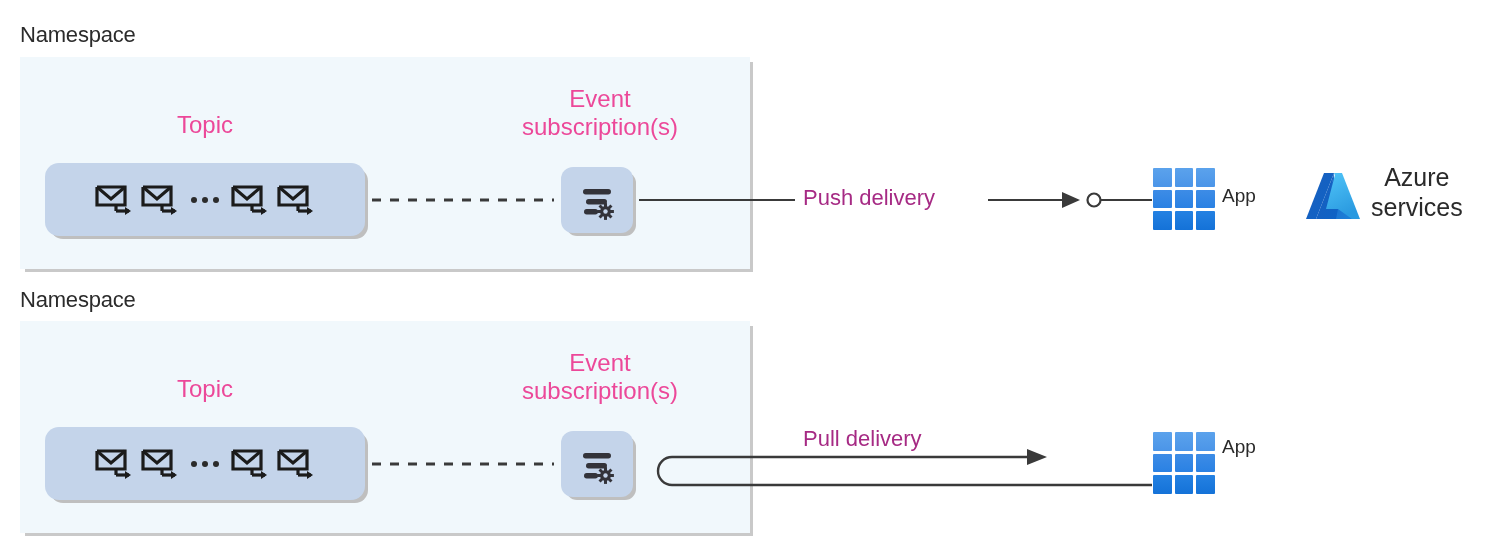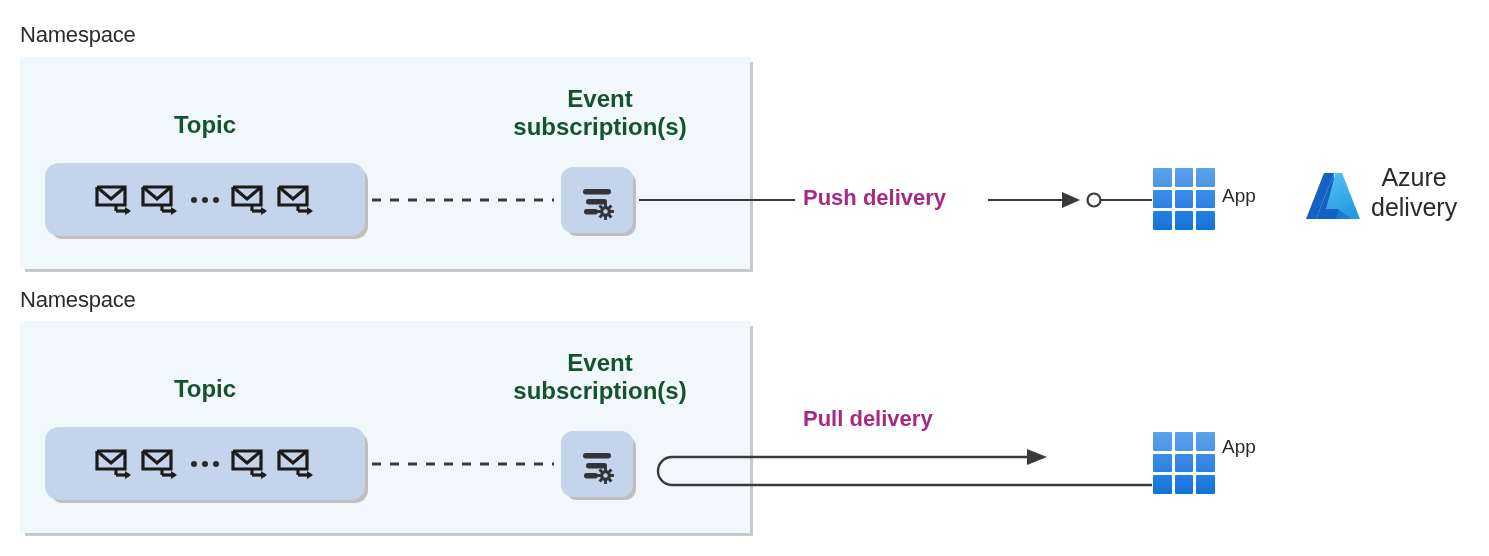--- a/index.html
+++ b/index.html
@@ -28,22 +28,22 @@
     white-space: nowrap;
   }
   .ns-box {
     position: absolute;
     background: #f1f8fc;
     box-shadow: 4px 4px 0 -1px #c9c9c9;
   }
   .lbl {
     position: absolute;
     font-size: 24px;
-    font-weight: 700;
-    color: #14532d;
+    font-weight: 400;
+    color: #ec4899;
     text-align: center;
     line-height: 1.17;
     white-space: nowrap;
   }
   .topic-box {
     position: absolute;
     background: #c4d4ea;
     border-radius: 14px;
     box-shadow: 4px 4px 0 -1px #bfbfbf;
     display: flex;
@@ -69,21 +69,21 @@
   .ellipsis-dots i {
     display: block;
     width: 6px;
     height: 6px;
     border-radius: 50%;
     background: #2b2b2b;
   }
   .delivery-label {
     position: absolute;
     font-size: 22px;
-    font-weight: bold;
+    font-weight: normal;
     color: #a62a84;
     white-space: nowrap;
   }
   .svg-layer {
     position: absolute;
     inset: 0;
     width: 1489px;
     height: 556px;
     pointer-events: none;
   }
@@ -216,21 +216,21 @@
       </defs>
       <path d="M30 6 L12 52 L2 52 L20 6 Z" fill="url(#azg1)"></path>
       <path d="M30 6 L48 52 L56 52 L38 6 Z" fill="url(#azg2)"></path>
       <path d="M30 6 L20 52 L52 52 L48 42 L31 42 Z" fill="url(#azg3)"></path>
       <path d="M30 6 L12 52 L32 52 L34 42 L24 42 Z" fill="url(#azg1)"></path>
       <path d="M31 8 L22 42 L34 42 L48 52 L54 52 L36 8 Z" fill="url(#azg2)"></path>
     </svg>
   </div>
   <div class="azure-label" style="left:1371px; top:163px;">
     <div>Azure</div>
-    <div>delivery</div>
+    <div>services</div>
   </div>
 
   <div class="ns-title" style="left:20px; top:287px;">Namespace</div>
 
   <div class="ns-box" style="left:20px; top:321px; width:730px; height:212px;"></div>
 
   <div class="lbl" style="left:115px; top:375px; width:180px;">Topic</div>
 
   <div class="lbl" style="left:505px; top:349px; width:190px;">
     <div>Event</div>
@@ -286,21 +286,21 @@
         <circle cx="0" cy="0" r="5.4"></circle>
         <rect x="-1.5" y="-8.4" width="3" height="16.8"></rect>
         <rect x="-8.4" y="-1.5" width="16.8" height="3"></rect>
         <rect x="-1.5" y="-8.4" width="3" height="16.8" transform="rotate(45)"></rect>
         <rect x="-8.4" y="-1.5" width="16.8" height="3" transform="rotate(45)"></rect>
       </g>
       <circle cx="30.5" cy="33.5" r="2.2" fill="#c4d4ea"></circle>
     </svg>
   </div>
 
-  <div class="delivery-label" style="left:803px; top:406px;">Pull delivery</div>
+  <div class="delivery-label" style="left:803px; top:426px;">Pull delivery</div>
 
   <div class="app-grid" style="left:1153px; top:432px; width:62px; height:62px;">
     <span style="background:linear-gradient(#5ba2ec,#4b95e8)"></span>
     <span style="background:linear-gradient(#5ba2ec,#4b95e8)"></span>
     <span style="background:linear-gradient(#5ba2ec,#4b95e8)"></span>
     <span style="background:linear-gradient(#3d8ce6,#2a81e3)"></span>
     <span style="background:linear-gradient(#3d8ce6,#2a81e3)"></span>
     <span style="background:linear-gradient(#3d8ce6,#2a81e3)"></span>
     <span style="background:linear-gradient(#2481e2,#1472d8)"></span>
     <span style="background:linear-gradient(#2481e2,#1472d8)"></span>

